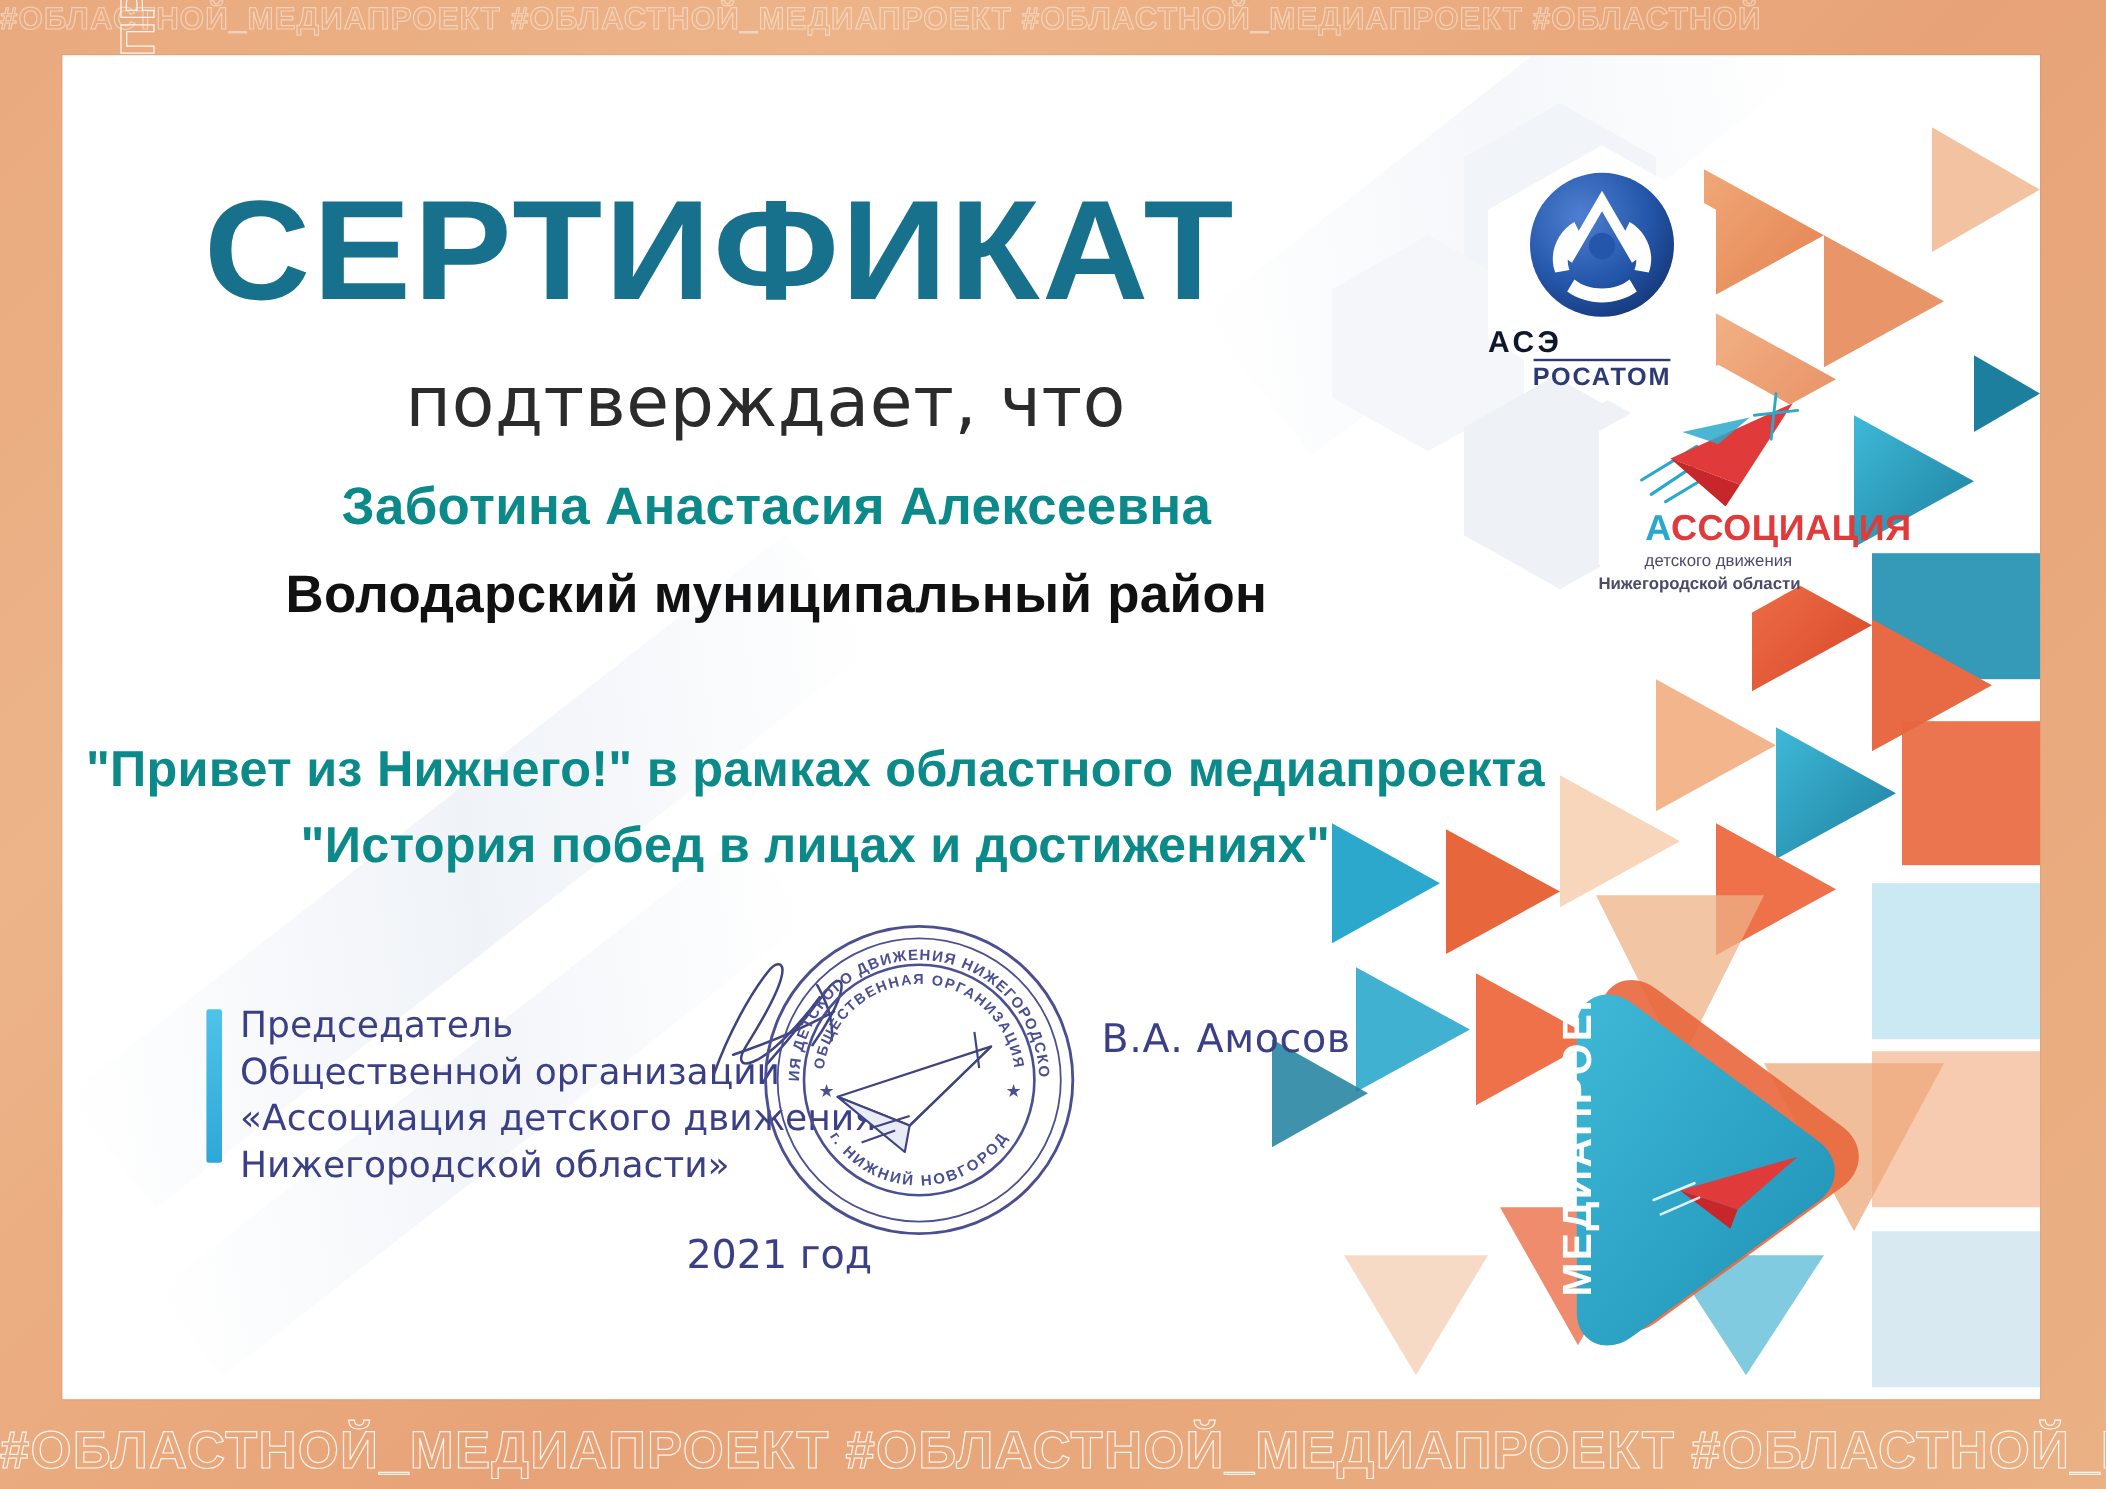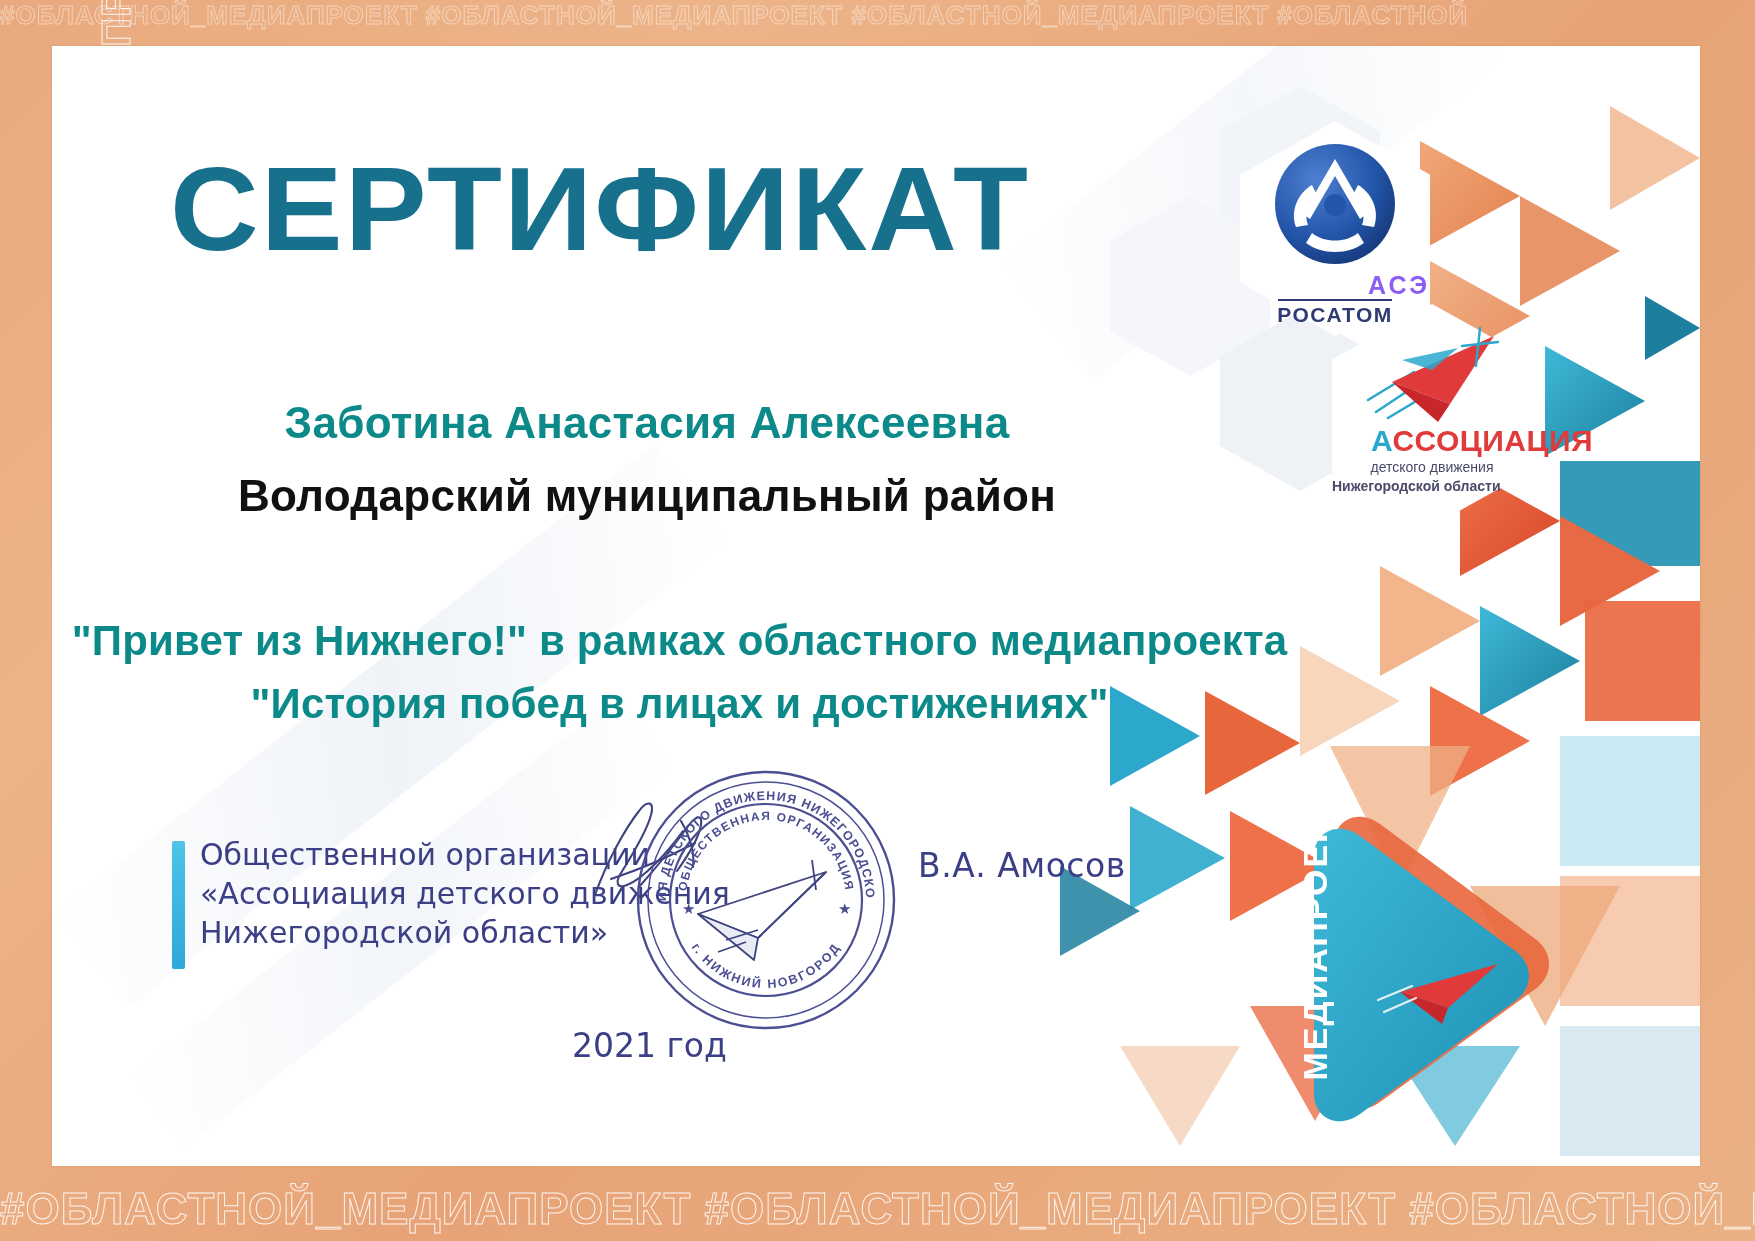--- a/index.html
+++ b/index.html
@@ -64,22 +64,22 @@
 
   
   #rosatom{left:1188px;top:75px;width:190px;height:215px;}
   #assoc{left:1280px;top:258px;width:200px;height:222px;}
   .logo-hex{position:absolute;}
   .logo-hex .hexbg{position:absolute;inset:0;background:#fff;
      clip-path:polygon(50% 0%,100% 25%,100% 75%,50% 100%,0% 75%,0% 25%);
      filter:drop-shadow(0 2px 5px rgba(0,0,0,.13));}
 
   #rosatom-mark{position:absolute;left:32px;top:20px;width:126px;height:126px;}
-  #rosatom-ase{position:absolute;left:0;right:0;top:150px;text-align:right;font-size:25px;
-               font-weight:700;color:#8b5cf6;letter-spacing:3px;}
+  #rosatom-ase{position:absolute;left:0;right:0;top:150px;text-align:left;font-size:25px;
+               font-weight:700;color:#0f172a;letter-spacing:3px;}
   #rosatom-rule{position:absolute;left:38px;top:178px;width:114px;height:2px;background:#2e3a73;}
   #rosatom-name{position:absolute;left:0;right:0;top:182px;text-align:center;font-size:21px;
                 font-weight:700;color:#2e3a73;letter-spacing:1.5px;}
 
   #assoc-plane{position:absolute;left:30px;top:22px;width:146px;height:96px;}
   #assoc-title{position:absolute;left:0;right:0;top:120px;text-align:center;font-size:30px;
                font-weight:700;letter-spacing:.5px;margin-left:39px;}
   #assoc-sub1{position:absolute;left:0;right:0;top:155px;text-align:center;font-size:14px;
               color:#4a4a6a;font-weight:400;}
   #assoc-sub2{position:absolute;left:0;right:0;top:174px;text-align:left;font-size:14px;
@@ -163,29 +163,31 @@
         <rect x="560" y="690" width="140" height="130" fill="#2ba8cc" opacity=".25"></rect>
         <polygon points="560,830 700,830 700,960 560,960" fill="#f1a97c" opacity=".6"></polygon>
         <polygon points="250,960 380,960 315,1075" fill="#e8663c" opacity=".75"></polygon>
         <polygon points="390,1000 520,1000 455,1100" fill="#2ba8cc" opacity=".6"></polygon>
         <polygon points="560,980 700,980 700,1110 560,1110" fill="#cfe3ee" opacity=".8"></polygon>
         <polygon points="120,1000 240,1000 180,1100" fill="#f0bb95" opacity=".55"></polygon>
       </svg>
     </div>
 
     <div id="title">СЕРТИФИКАТ</div>
+    <div id="subtitle">подтверждает, что</div>
 
     <div id="recipient">Заботина Анастасия Алексеевна</div>
     <div id="org">Володарский муниципальный район</div>
 
     <div class="body-line" id="line2">"Привет из Нижнего!" в рамках областного медиапроекта</div>
     <div class="body-line" id="line3">"История побед в лицах и достижениях"</div>
 
     <div id="sig-bar"></div>
     <div id="sig-text">
+      <div>Председатель</div>
       <div>Общественной организации</div>
       <div>«Ассоциация детского движения</div>
       <div>Нижегородской области»</div>
     </div>
     <div id="signer">В.А. Амосов</div>
     <div id="year">2021 год</div>
 
     <svg id="signature-scribble" viewBox="0 0 170 120">
       <g fill="none" stroke="#3f4480" stroke-width="2.1" stroke-linecap="round">
         <path d="M18 104 C30 70 48 38 62 20 C70 9 78 10 74 24 C70 40 54 66 44 82 C38 92 40 98 50 94 C66 88 90 62 106 40"></path>

